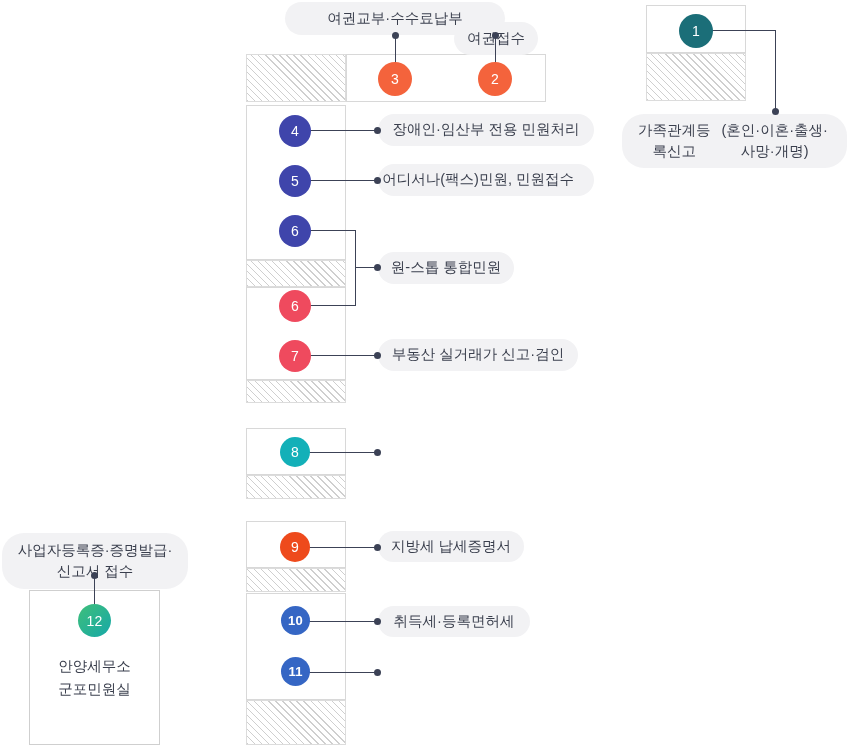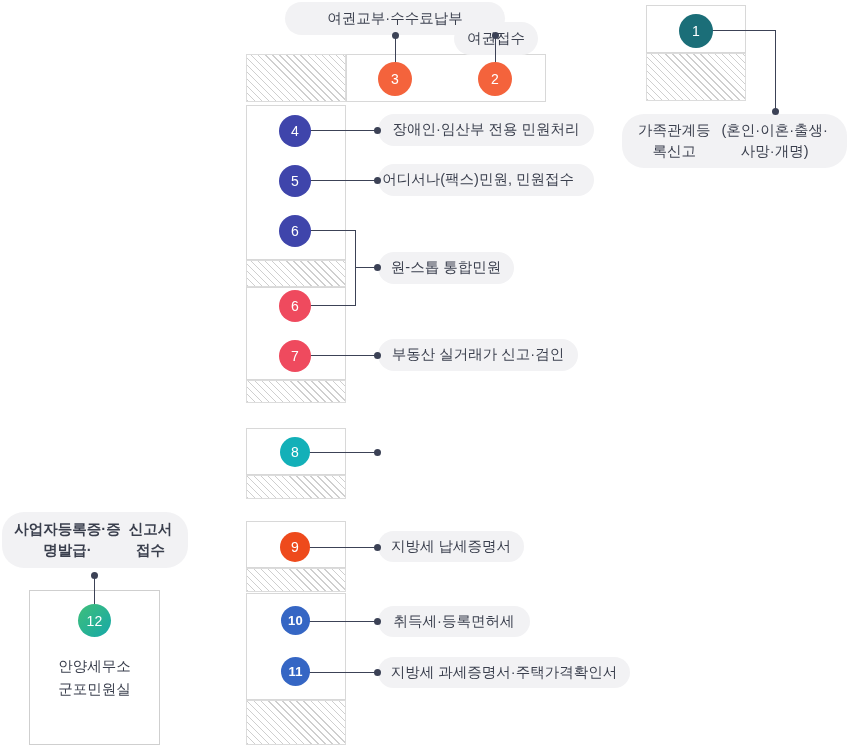--- a/index.html
+++ b/index.html
@@ -211,40 +211,37 @@
   <div class="dot" style="left:374px; top:618px;"></div>
   <div class="pill" style="left:378px; top:606px; width:152px; height:31px;justify-content:center;">
     <span>취득세·등록면허세</span>
   </div>
 
   <div class="badge sm" style="left:281px; top:657px; width:29px; height:29px; background:#3566c4;">
     <span>11</span>
   </div>
   <div class="lead h" style="left:309px; top:672px; width:69px;"></div>
   <div class="dot" style="left:374px; top:669px;"></div>
-  <div class="pill" style="left:378px; top:657px; width:252px; height:31px;">
-    <span>지방세 과세증명서·주택가격확인서</span>
-  </div>
 
   <div class="room" style="left:646px; top:5px; width:100px; height:48px;"></div>
   <div class="hatch" style="left:646px; top:53px; width:100px; height:48px;"></div>
 
   <div class="badge" style="left:679px; top:14px; width:34px; height:34px; background:#1b6e78;">
     <span>1</span>
   </div>
   <div class="lead h" style="left:712px; top:30px; width:64px;"></div>
   <div class="lead v" style="left:775px; top:30px; height:82px;"></div>
   <div class="dot" style="left:772px; top:108px;"></div>
 
   <div class="pill multi" style="left:622px; top:114px; width:225px; height:54px; flex-direction:row; padding:0 12px;">
     <span>가족관계등록신고</span>
     <span>(혼인·이혼·출생·사망·개명)</span>
   </div>
 
-  <div class="pill multi" style="left:2px; top:512px; width:186px; height:56px; flex-direction:row; padding:0 10px;font-weight:bold;">
+  <div class="pill multi" style="left:2px; top:533px; width:186px; height:56px; flex-direction:column; padding:0 10px;">
     <span>사업자등록증·증명발급·</span>
     <span>신고서 접수</span>
   </div>
   <div class="dot" style="left:91px; top:572px;"></div>
   <div class="lead v" style="left:94px; top:575px; height:32px;"></div>
 
   <div class="infobox" style="left:29px; top:590px; width:131px; height:155px;"></div>
 
   <div class="badge" style="left:78px; top:604px; width:33px; height:33px;
               background:linear-gradient(135deg,#3fbf7a 0%,#16a8a8 100%);">

